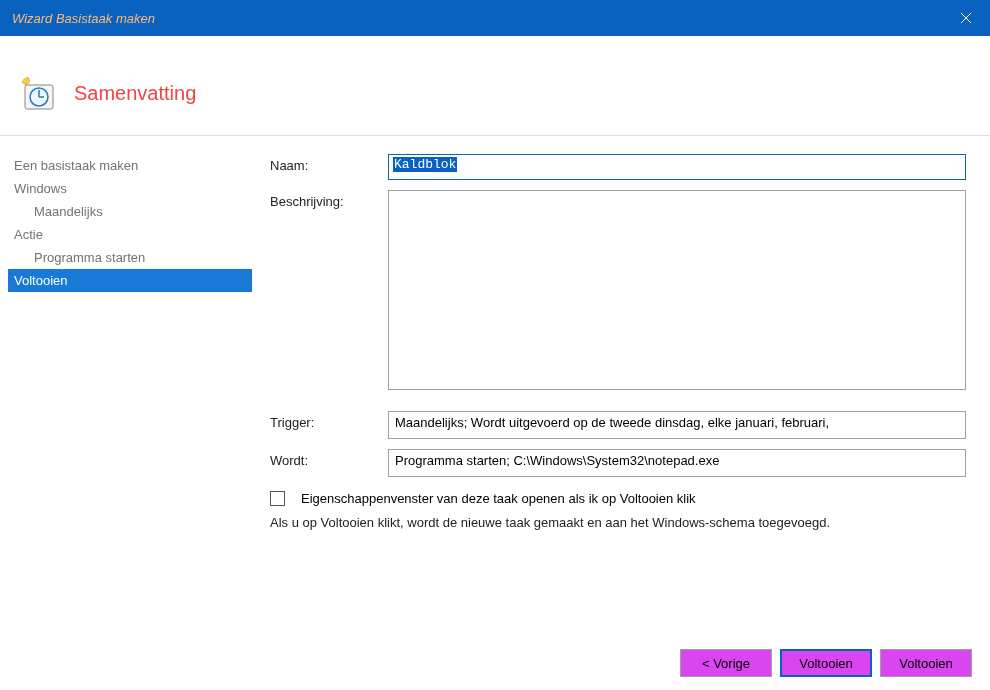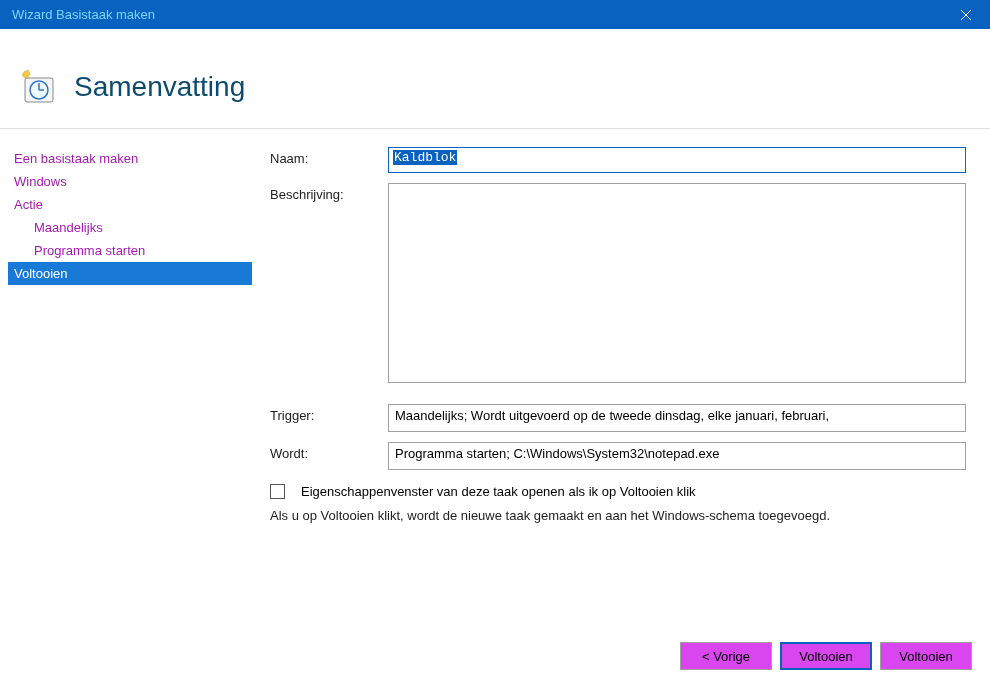--- a/index.html
+++ b/index.html
@@ -1,27 +1,27 @@
 <!DOCTYPE html>
 <html><head>
   <meta charset="utf-8">
   <style>
     * { box-sizing: border-box; margin: 0; padding: 0; }
     body { font-family: "Segoe UI", Tahoma, sans-serif; font-size: 13px; background: #fff; width: 990px; height: 690px; overflow: hidden; }
-    .titlebar { background: #0a62c0; color: #7dd3fc; height: 29px; display: flex; align-items: center; justify-content: space-between; padding: 0 0 0 12px; }
+    .titlebar { background: #0a62c0; color: #fdba74; height: 36px; display: flex; align-items: center; justify-content: space-between; padding: 0 0 0 12px; font-style: italic; }
     .titlebar-title { font-size: 13px; }
     .titlebar-close { width: 48px; height: 36px; display: flex; align-items: center; justify-content: center; color: #fff; cursor: pointer; }
     .titlebar-close svg { width: 12px; height: 12px; }
     .header { height: 100px; padding: 16px 20px 0 20px; display: flex; align-items: center; gap: 18px; border-bottom: 1px solid #e0e0e0; }
     .header-icon { width: 36px; height: 36px; position: relative; }
     .header-icon svg { width: 100%; height: 100%; }
-    .header-title { font-size: 28px; color: #0c4a6e; font-weight: 400; }
+    .header-title { font-size: 20px; color: #ef4444; font-weight: 400; }
     .content { display: flex; height: calc(690px - 36px - 100px - 54px); }
     .sidebar { width: 260px; padding: 18px 8px 0 8px; }
-    .side-item { padding: 4px 6px; cursor: pointer; color: #a21caf; }
+    .side-item { padding: 4px 6px; cursor: pointer; color: #737373; }
     .side-item.sub { padding-left: 26px; }
     .side-item.selected { background: #1979d6; color: #fff; }
     .main { flex: 1; padding: 18px 24px 0 10px; }
     .form-row { display: flex; align-items: flex-start; margin-bottom: 10px; }
     .form-label { width: 118px; padding-top: 4px; color: #222; }
     .form-control { flex: 1; }
     .txt-input { width: 100%; height: 26px; border: 1px solid #0a62c0; padding: 2px 4px; font-family: Liberation Mono, monospace; font-size: 13px; }
     .txt-input .sel { background: #0a62c0; color: #fff; padding: 0 1px; }
     .textarea { width: 100%; height: 200px; border: 1px solid #a0a0a0; padding: 4px; font-family: inherit; font-size: 13px; resize: none; background: #fff; }
     .ro-input { width: 100%; height: 28px; border: 1px solid #a0a0a0; padding: 3px 6px; font-family: inherit; font-size: 13px; background: #fff; white-space: nowrap; overflow: hidden; }
@@ -55,22 +55,22 @@
       <polygon points="4,3 8,1 10,5 8,8 5,9 2,6" fill="#f7c948" stroke="#c49a1a" stroke-width="0.5"></polygon>
     </svg>
   </div>
   <div class="header-title">Samenvatting</div>
 </div>
 
 <div class="content">
   <div class="sidebar">
     <div class="side-item">Een basistaak maken</div>
     <div class="side-item">Windows</div>
+    <div class="side-item sub">Maandelijks</div>
     <div class="side-item">Actie</div>
-    <div class="side-item sub">Maandelijks</div>
     <div class="side-item sub">Programma starten</div>
     <div class="side-item selected">Voltooien</div>
   </div>
 
   <div class="main">
     <div class="form-row">
       <div class="form-label">Naam:</div>
       <div class="form-control">
         <div class="txt-input"><span class="sel">Kaldblok</span></div>
       </div>

